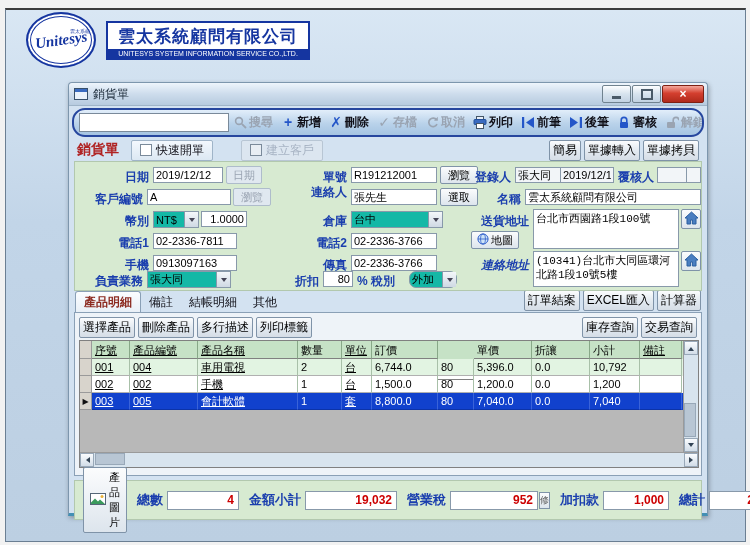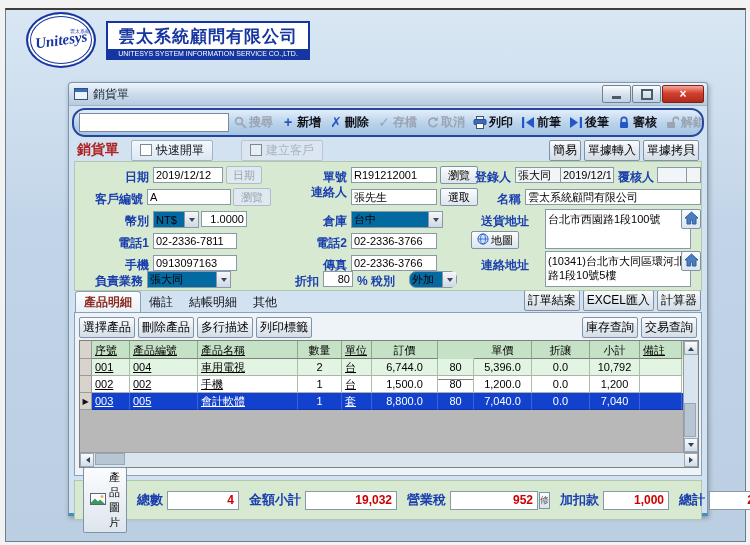--- a/index.html
+++ b/index.html
@@ -55,22 +55,22 @@
   
   .btn{background:linear-gradient(#fbfcfd,#e2e9f0 55%,#d5dde6);border:1px solid #7f93a8;border-radius:2px;
        font-size:12px;padding:1px 3px;color:#000;font-family:inherit;cursor:default;white-space:nowrap;}
   
   .form-panel{position:relative;margin:0 5px;height:128px;background:var(--panel-green,#d7ead1);border:1px solid #b2c8ae;}
   .fl{position:absolute;color:var(--label-navy,#1b3fae);font-weight:bold;font-size:12px;text-align:right;white-space:nowrap;}
   .fi{position:absolute;height:16px;border:1px solid #8899aa;background:#fff;font-size:11px;padding:0 2px;
       font-family:inherit;color:#000;box-sizing:border-box;outline:none;}
   .fi.ro{background:#f2f5f8;}
   .fa{position:absolute;border:1px solid #8899aa;background:#fff;font-size:11px;padding:2px 2px;
-      font-family:Liberation Sans, sans-serif;resize:none;box-sizing:border-box;outline:none;line-height:1.3;margin-left:12px;}
-  .fsel{position:absolute;height:17px;border:1px solid #8899aa;background:#0369a1;display:flex;align-items:center;
+      font-family:Liberation Mono, monospace;resize:none;box-sizing:border-box;outline:none;line-height:1.3;}
+  .fsel{position:absolute;height:17px;border:1px solid #8899aa;background:#14b8a6;display:flex;align-items:center;
         font-size:11px;box-sizing:border-box;}
   .fsel .txt{flex:1;padding:0 2px;overflow:hidden;white-space:nowrap;}
   .fsel .arr{width:13px;align-self:stretch;background:linear-gradient(#f4f7fa,#cfd9e4);border-left:1px solid #8899aa;
         display:flex;align-items:center;justify-content:center;}
   .fsel .arr:after{content:"";border:3px solid transparent;border-top:4px solid #445;margin-top:3px;}
   .sbtn{position:absolute;height:18px;font-size:11px;padding:0 2px;box-sizing:border-box;display:flex;align-items:center;justify-content:center;gap:2px;
         background:linear-gradient(#fbfcfd,#dde5ed);border:1px solid #7f93a8;border-radius:2px;cursor:default;}
   .sbtn.off{color:#9aa4b2;background:#e0e8f0;border-color:#aebccb;}
   
   .tabrow{display:flex;align-items:flex-end;height:21px;padding:0 6px;}
@@ -85,21 +85,21 @@
   .gridwrap{margin-top:2px;width:618px;border:1px solid #808080;background:#b8b8b8;}
   .gridmain{display:flex;}
   .gridcols{width:603px;}
   .grow,.ghead{display:flex;height:17px;line-height:17px;font-size:11px;}
   .ghead{height:18px;line-height:18px;background:#c6e2c6;}
   .gmark{width:12px;box-sizing:border-box;background:#d8d4cc;border-right:1px solid #9a9a9a;border-bottom:1px solid #9a9a9a;
          font-size:8px;text-align:center;color:#111;flex:0 0 auto;}
   .gc{box-sizing:border-box;padding:0 3px;border-right:1px solid #a8c0a8;border-bottom:1px solid #b0b0b0;
       overflow:hidden;white-space:nowrap;flex:0 0 auto;}
   .ghead .gc{border-right:1px solid #88a888;border-bottom:1px solid #808080;color:#000;}
-  .gc.r{text-align:center;}
+  .gc.r{text-align:left;}
   .gc.l{text-align:left;text-decoration:underline;}
   .grow.tint{background:#e2f4e2;}
   .grow.plain{background:#ffffff;}
   .grow.sel{background:var(--selected-row,#1141cd);color:#fff;}
   .grow.sel .gc{border-right-color:#3a63d8;border-bottom-color:#0c33a8;}
   .gfill{height:42px;}
   .vscroll{width:14px;background:#d8e4ee;border-left:1px solid #9a9a9a;display:flex;flex-direction:column;}
   .hscroll{height:14px;background:#d8e4ee;border-top:1px solid #9a9a9a;display:flex;}
   .sar{width:14px;height:14px;box-sizing:border-box;background:linear-gradient(#fafcfe,#d2dde8);border:1px solid #98a8b8;
        display:flex;align-items:center;justify-content:center;}
@@ -317,21 +317,21 @@
               <ellipse cx="6.5" cy="6.5" rx="2.6" ry="5.5" fill="none" stroke="#2456c8" stroke-width="0.8"></ellipse>
               <line x1="1" y1="6.5" x2="12" y2="6.5" stroke="#2456c8" stroke-width="0.8"></line>
             </svg></span>
         <span>地圖</span>
       </span>
 
       <span class="fl" style="left:34px;top:95px;width:40px;">手機</span>
       <input class="fi" style="left: 78px; top: 93px; width: 84px;" value="0913097163">
       <span class="fl" style="left:244px;top:95px;width:28px;">傳真</span>
       <input class="fi" style="left: 276px; top: 93px; width: 86px;" value="02-2336-3766">
-      <span class="fl" style="left:396px;top:95px;width:58px;">連絡地址</span>
+      <span class="fl" style="left:396px;top:95px;width:58px;font-style:italic;">連絡地址</span>
       <textarea class="fa" style="left: 458px; top: 89px; width: 146px; height: 36px;">(10341)台北市大同區環河北路1段10號5樓</textarea>
       <span class="sbtn" style="left:606px;top:89px;width:20px;height:20px;">
           <span id="house2"><svg width="15" height="14" viewBox="0 0 15 14">
               <path d="M7.5 1L1 7h2v6h3.6V9h1.8v4H12V7h2z" fill="#4a7ec0" stroke="#2a5ea0"></path>
             </svg></span>
         </span>
 
       <span class="fl" style="left:4px;top:111px;width:64px;">負責業務</span>
       <span class="fsel" style="left:72px;top:109px;width:84px;">
         <span class="txt">張大同</span>

